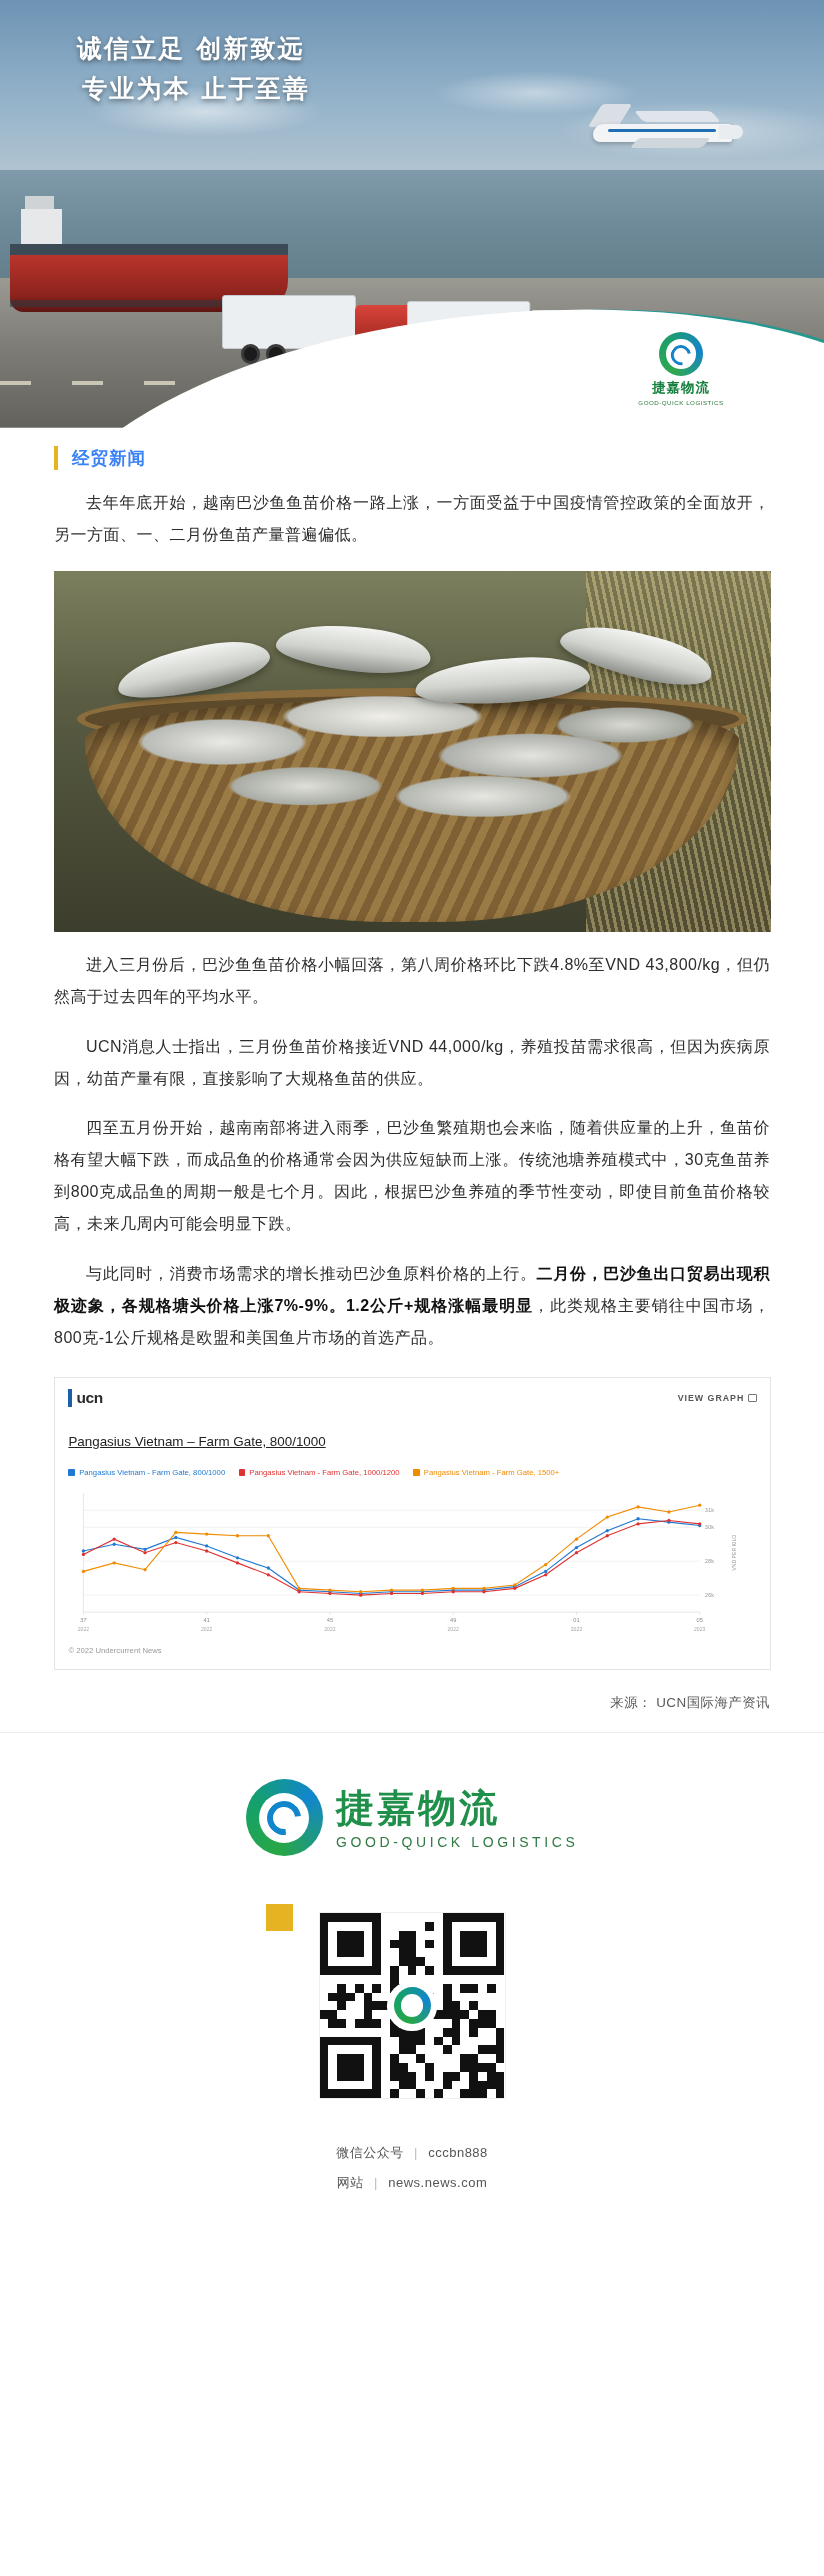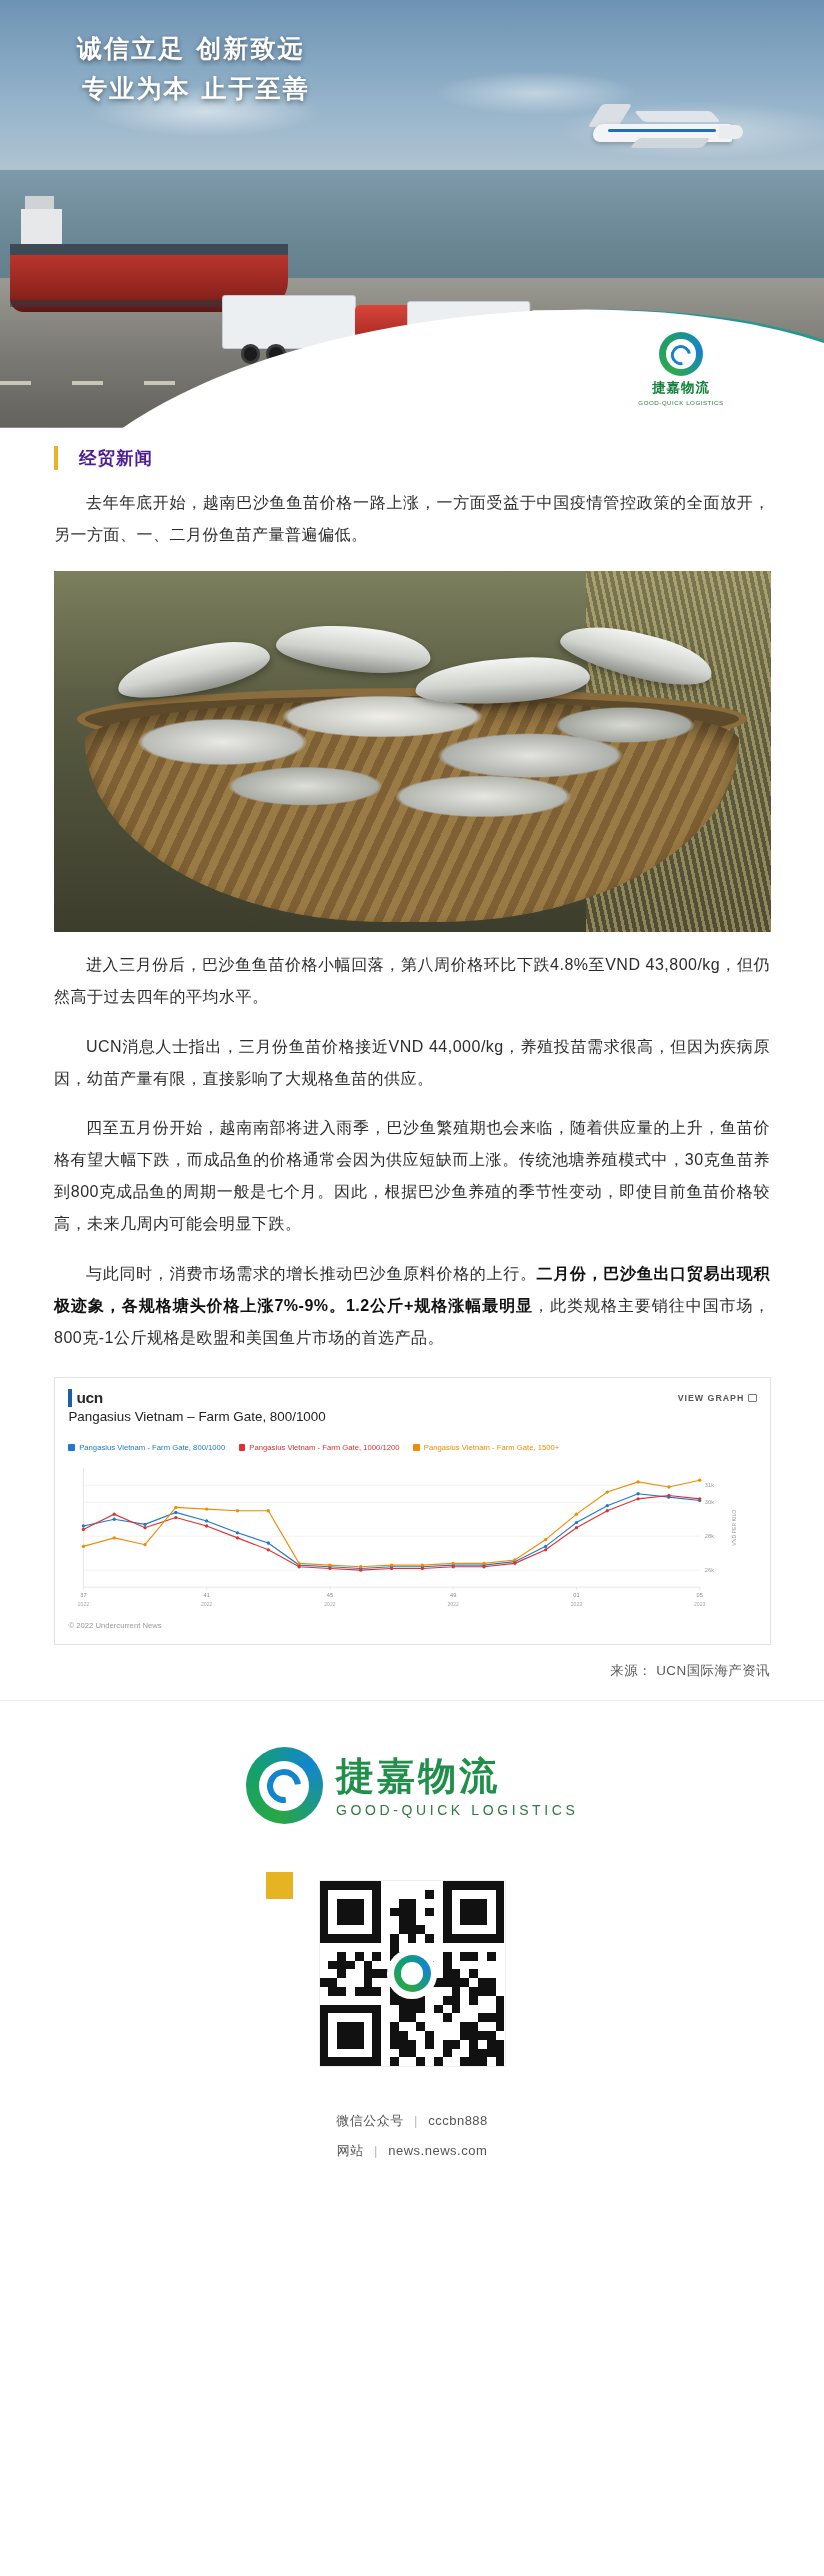--- a/index.html
+++ b/index.html
@@ -137,25 +137,25 @@
   .hero-logo .en { font-size:6.2px; color:#2b7a3f; letter-spacing:0.5px; margin-top:2.1px; }
 
   
   .article {
     width: 824px;
     padding: 0 54px 20.6px 54px;
     background:#ffffff;
   }
   .section-head {
     margin-top: 17.5px;
-    padding-left: 21px;
+    padding-left: 14px;
     border-left: 4.1px solid #e6b422;
     font-size: 17.5px;
     font-weight: bold;
-    color: #4c1d95;
+    color: #3b82f6;
     letter-spacing: 1px;
     line-height: 24px;
   }
   p.body {
     font-size: 16px;
     line-height: 32px;
     color: #2d2d2d;
     text-align: justify;
     text-indent: 32px;
     margin-top: 17.5px;
@@ -231,35 +231,35 @@
   .ucn-logo .txt { font-size:15.5px; font-weight:bold; color:#2b2b2b; letter-spacing:-0.5px; }
   .view-graph {
     display:flex; align-items:center; gap:4.1px;
     font-size:8.8px; letter-spacing:1px; color:#555; font-weight:bold;
   }
   .view-graph .ext {
     display:inline-block; width:8.2px; height:8.2px;
     border:1px solid #777; border-radius:1px;
   }
   .chart-title {
-    margin-top:2px; font-size:13.4px; color:#222; font-weight:normal;
+    margin-top:27px; font-size:13.4px; color:#222; font-weight:normal;text-decoration:underline;
   }
   .legend { margin-top:19px; display:flex; flex-wrap:wrap; gap:13.4px; }
   .legend .item { display:flex; align-items:center; gap:4.1px; font-size:7.7px; }
   .legend .sw { width:6.7px; height:6.7px; border-radius:1px; }
   .legend .l1 { color:#1f78d1; }
   .legend .l2 { color:#e03131; }
   .legend .l3 { color:#f08c00; }
 
   .plot-wrap { margin-top:7.2px; position:relative; }
   .plot-wrap svg { display:block; width:100%; height:155px; }
   .chart-credit { margin-top:7.2px; font-size:7.7px; color:#9a9a9a; }
 
   .source-line {
-    margin-top: 17px;
+    margin-top: 24px;
     text-align: right;
     font-size: 13.4px;
     color: #5a5a5a;
     letter-spacing:0.5px;
   }
 
   
   .footer {
     width:824px;
     padding: 46px 0 31px 0;

